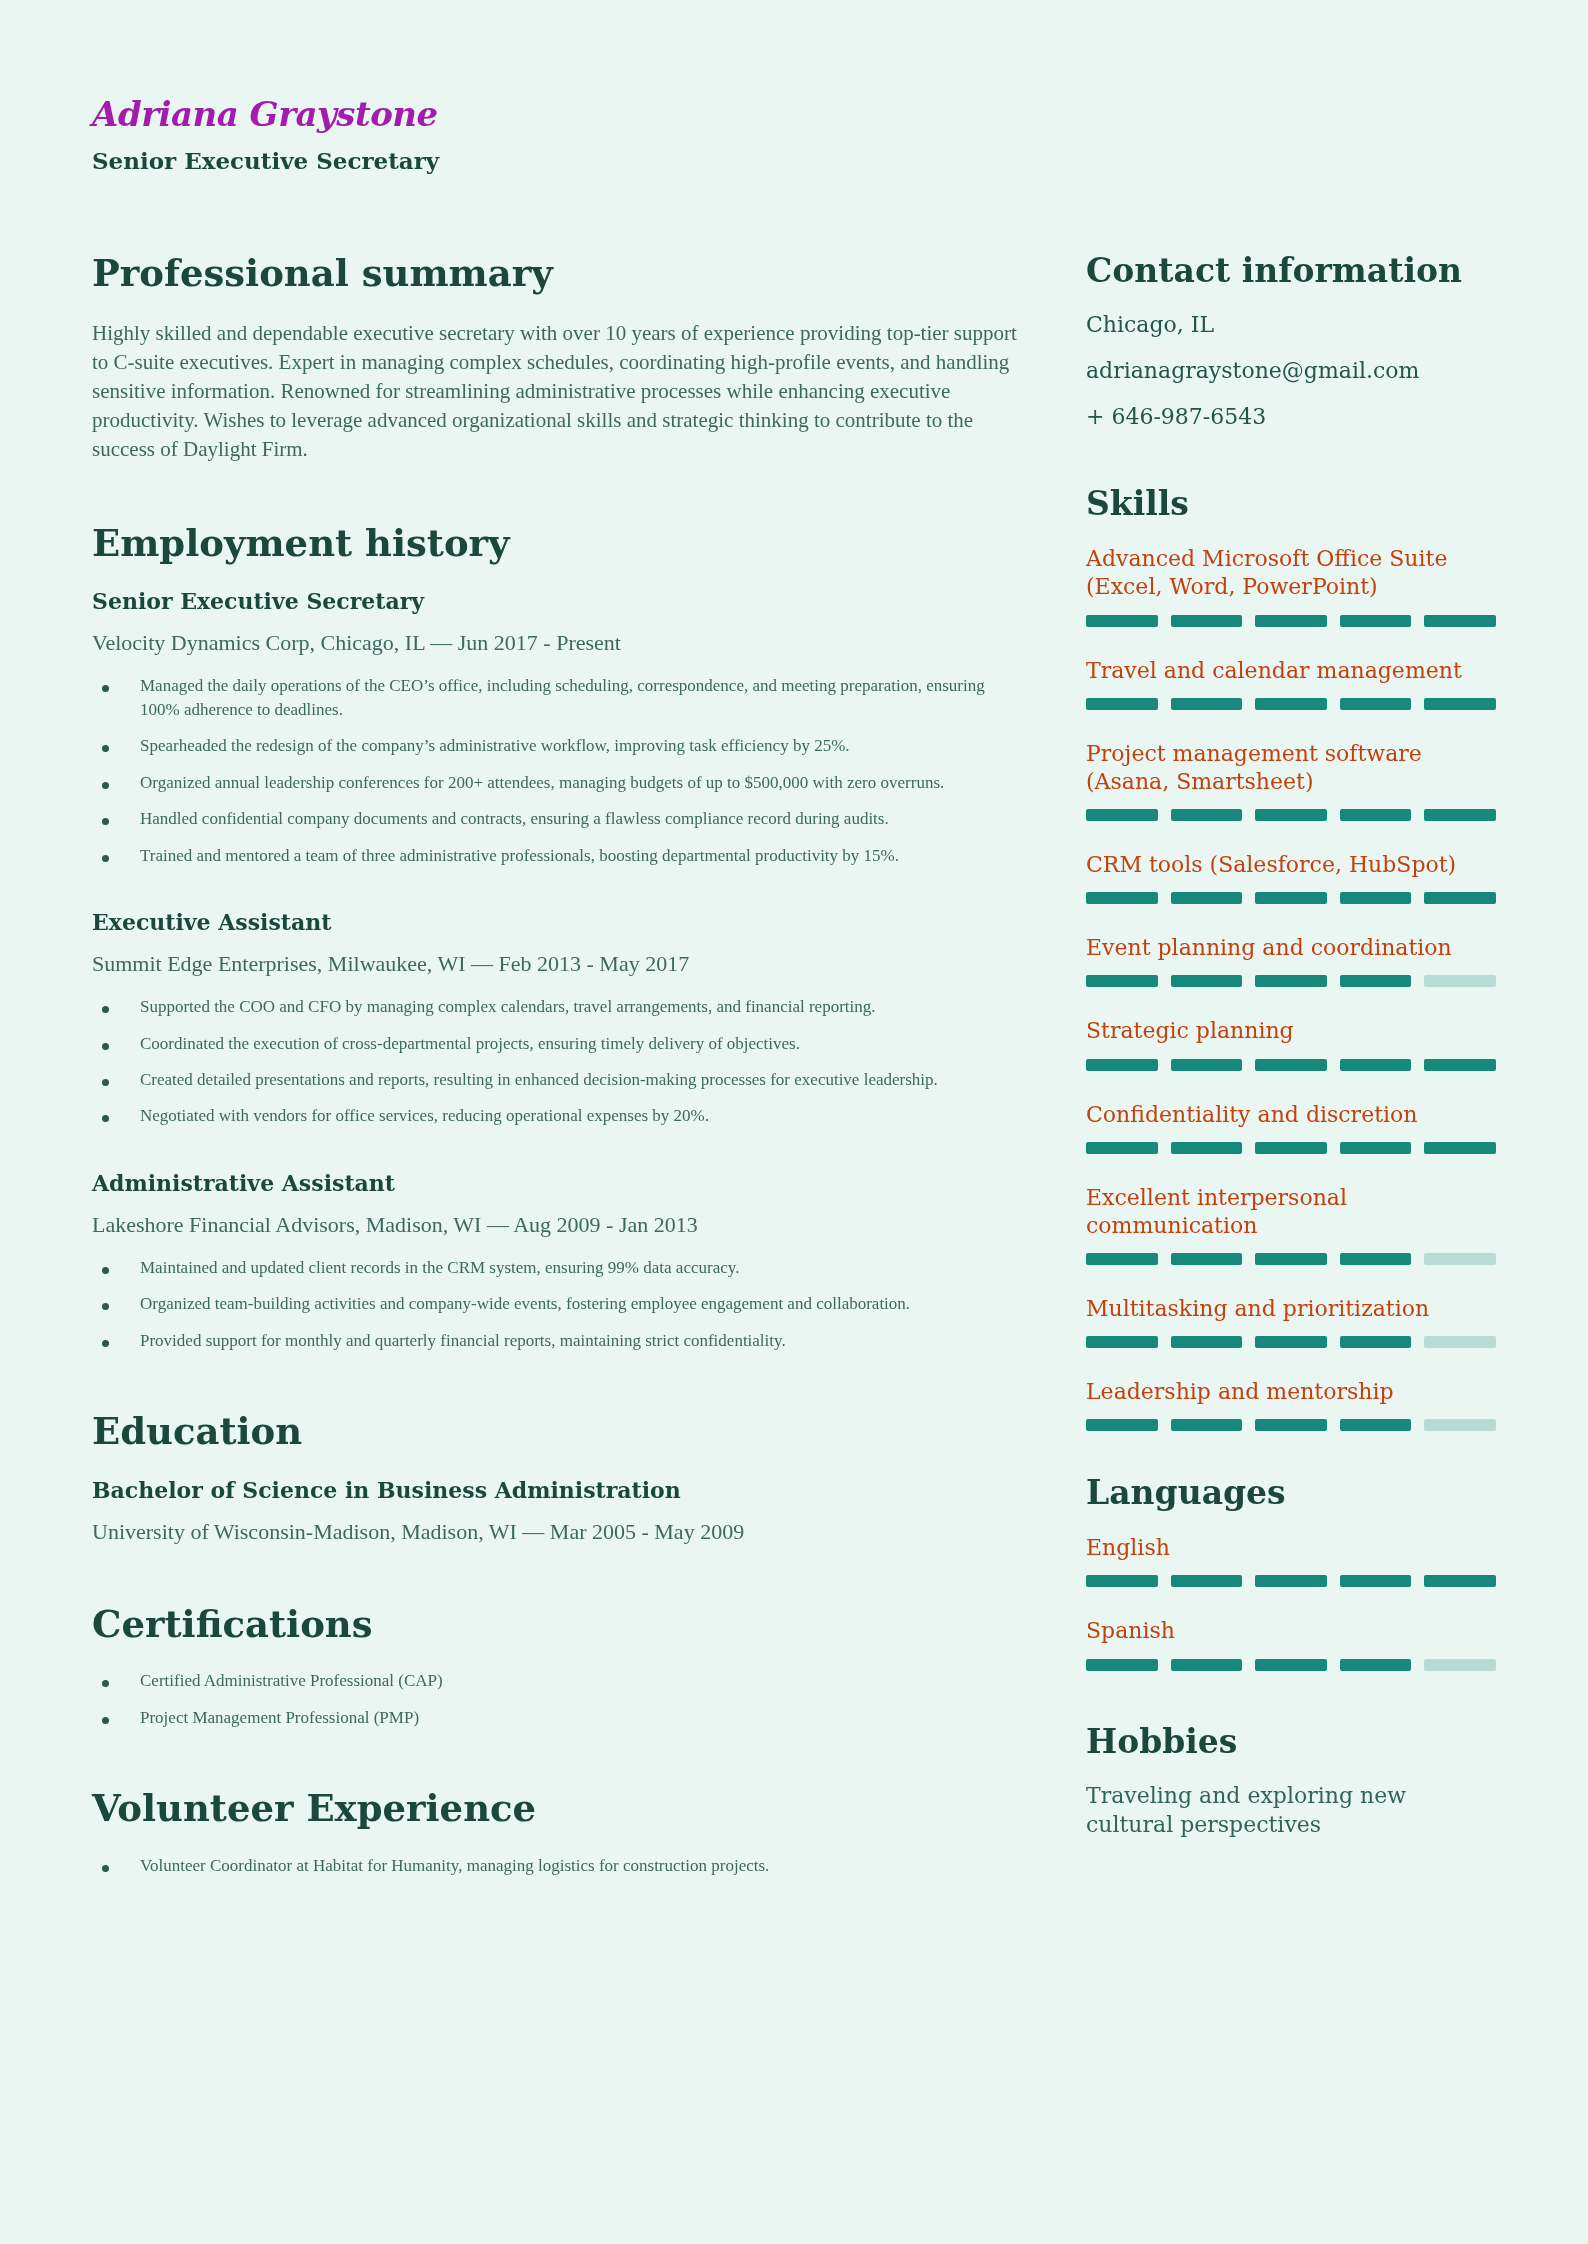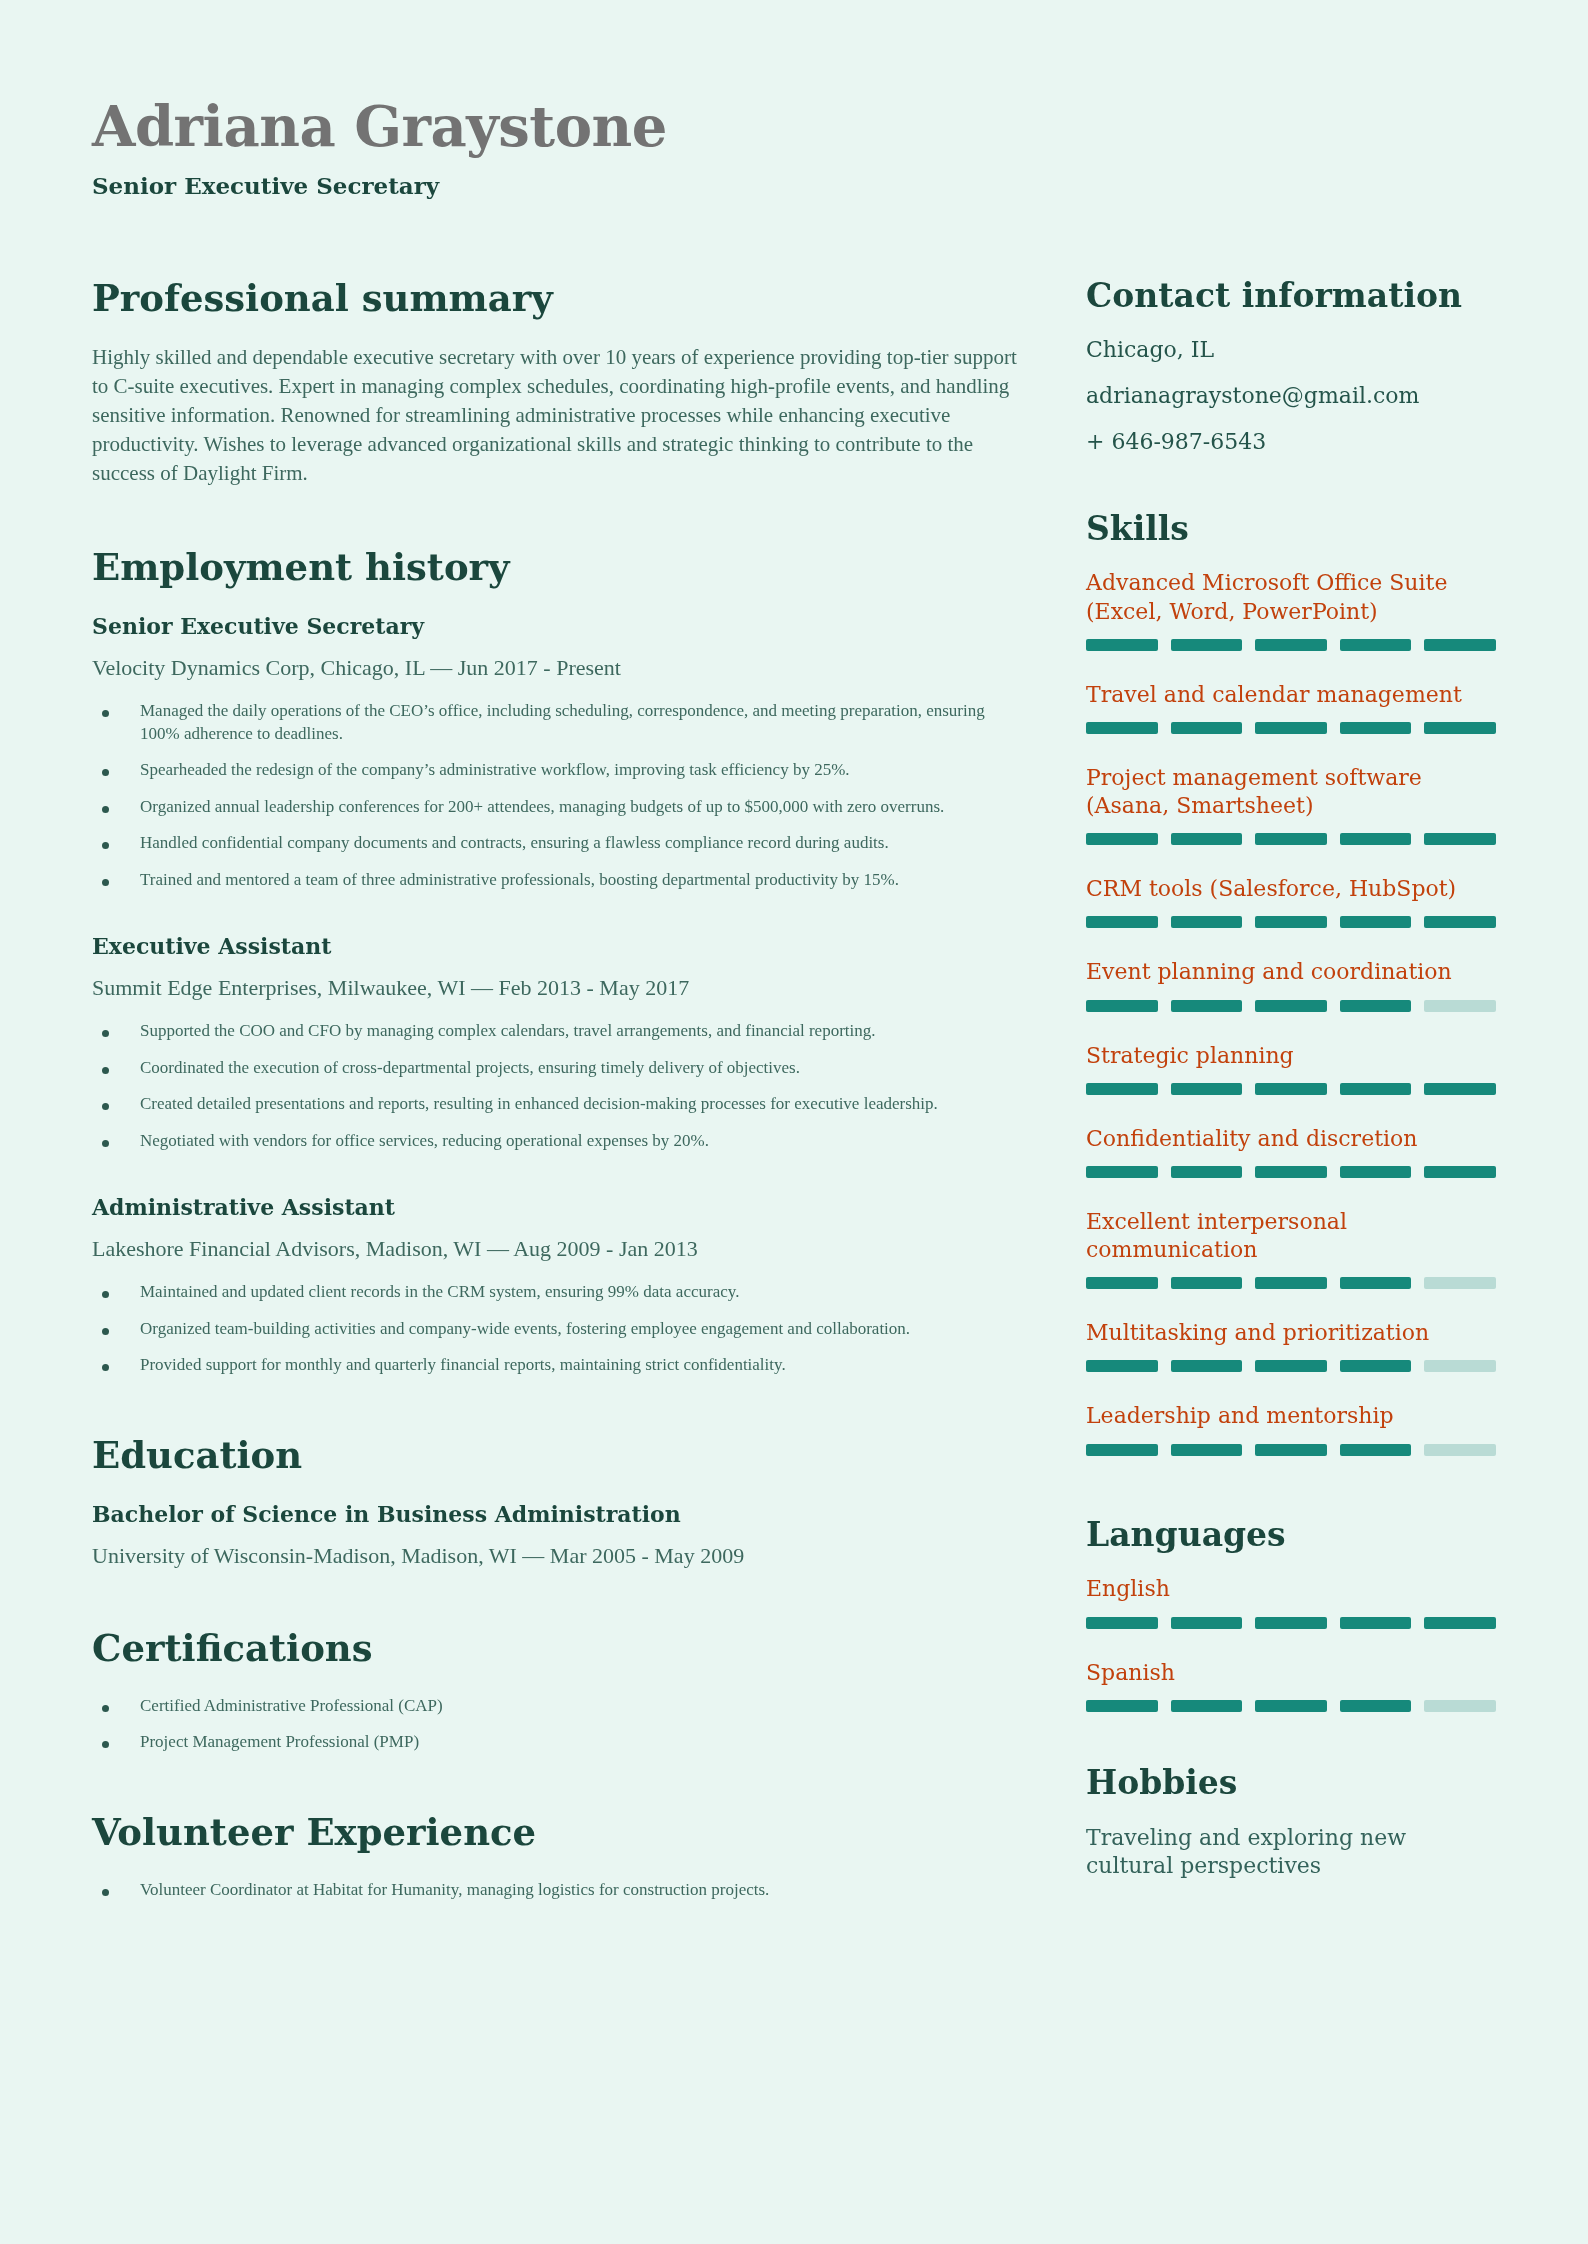--- a/index.html
+++ b/index.html
@@ -13,25 +13,26 @@
   }
   .page {
     width: 1588px;
     height: 2244px;
     padding: 96px 92px 0 92px;
   }
   
   .header { margin-bottom: 78px; }
   .name {
     font-family: "DejaVu Serif", serif;
-    font-size: 56px;
+    font-size: 34px;
     font-weight: bold;
-    color: #737373;
+    color: #a21caf;
     letter-spacing: -0.5px;
     line-height: 1.1;
+    font-style: italic;
   }
   .job-subtitle {
     margin-top: 14px;
     font-family: "DejaVu Serif", serif;
     font-size: 23px;
     font-weight: bold;
     color: #1b473d;
   }
   
   .columns { display: flex; gap: 64px; align-items: flex-start; }
@@ -86,21 +87,21 @@
     line-height: 1.28;
     color: #c2410c;
     margin-bottom: 13px;
   }
   .skill-bar { display: flex; gap: 13px; height: 12px; width: 100%; }
   .seg { flex: 1; border-radius: 2px; }
   .seg.filled { background: #16897b; }
   .seg.empty  { background: #b9dbd5; }
   .hobbies-text { font-family: "DejaVu Serif", serif; font-size: 22px; line-height: 1.3; color: #33625a; }
   .section-skills { margin-top: 56px; }
-  .section-languages { margin-top: 60px; }
+  .section-languages { margin-top: 43px; }
   .section-hobbies { margin-top: 52px; }
 </style>
 </head>
 <body>
 
 <div class="page">
 
   <div class="header">
     <div class="name">Adriana Graystone</div>
     <div class="job-subtitle">Senior Executive Secretary</div>

